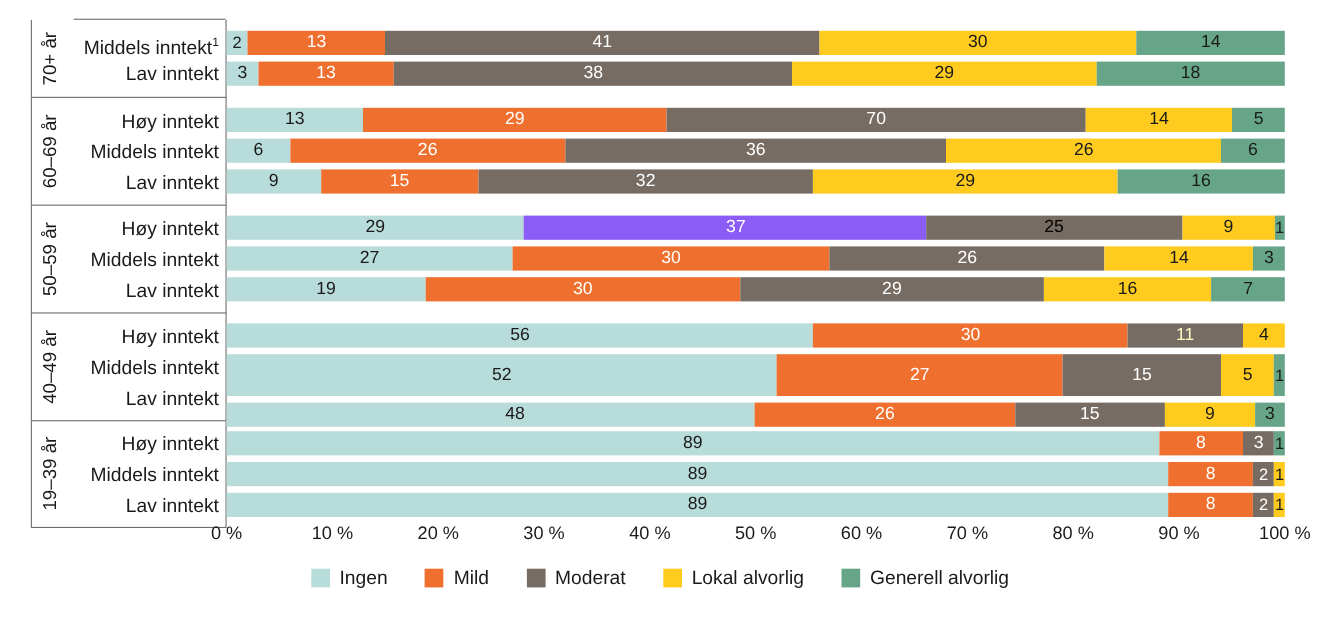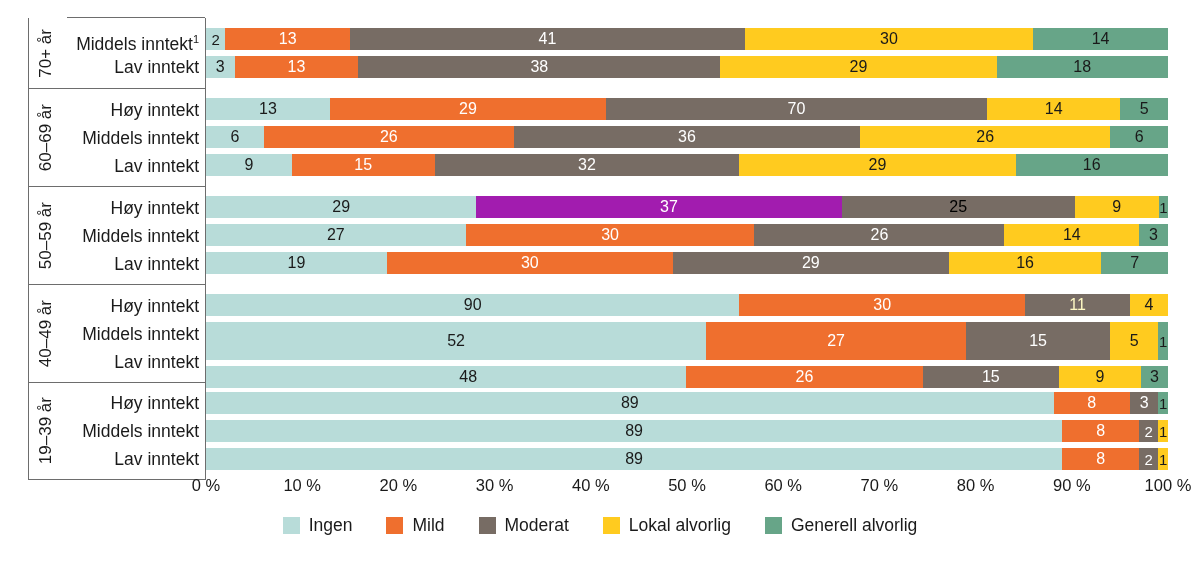--- a/index.html
+++ b/index.html
@@ -304,21 +304,21 @@
           <div class="seg" style="width: 15.8416%; background: rgb(103, 165, 136); color: rgb(26, 26, 26);">
             <span class="lbl">16</span>
           </div>
         </div>
       </div>
       <div class="bargroup" style="height: 98px; padding-top: 10px; box-sizing: border-box;">
         <div class="barrow" style="height: 22px; margin-bottom: 6px;">
           <div class="seg" style="width: 28.7129%; background: rgb(184, 220, 217); color: rgb(26, 26, 26);">
             <span class="lbl">29</span>
           </div>
-          <div class="seg" style="width: 36.6337%; background: #a21caf; color: rgb(255, 255, 255); padding-left: 20px;">
+          <div class="seg" style="width: 36.6337%; background: #8b5cf6; color: rgb(255, 255, 255); padding-left: 20px;">
             <span class="lbl">37</span>
           </div>
           <div class="seg" style="width: 24.7525%; background: rgb(119, 108, 100); color: #000000;">
             <span class="lbl">25</span>
           </div>
           <div class="seg" style="width: 8.91089%; background: rgb(255, 203, 31); color: rgb(26, 26, 26);">
             <span class="lbl">9</span>
           </div>
           <div class="seg" style="width: 0.990099%; background: rgb(103, 165, 136); color: rgb(26, 26, 26);">
             <span class="lbl" style="font-size: 15px;">1</span>
@@ -355,21 +355,21 @@
             <span class="lbl">16</span>
           </div>
           <div class="seg" style="width: 6.93069%; background: rgb(103, 165, 136); color: rgb(26, 26, 26);">
             <span class="lbl">7</span>
           </div>
         </div>
       </div>
       <div class="bargroup" style="height: 98px; padding-top: 10px; box-sizing: border-box;">
         <div class="barrow" style="height: 22px; margin-bottom: 6px;">
           <div class="seg" style="width: 55.4455%; background: rgb(184, 220, 217); color: rgb(26, 26, 26);">
-            <span class="lbl">90</span>
+            <span class="lbl">56</span>
           </div>
           <div class="seg" style="width: 29.703%; background: rgb(239, 111, 46); color: rgb(255, 255, 255);">
             <span class="lbl">30</span>
           </div>
           <div class="seg" style="width: 10.8911%; background: rgb(119, 108, 100); color: #fef9c3;">
             <span class="lbl">11</span>
           </div>
           <div class="seg" style="width: 3.9604%; background: rgb(255, 203, 31); color: rgb(26, 26, 26);">
             <span class="lbl">4</span>
           </div>

